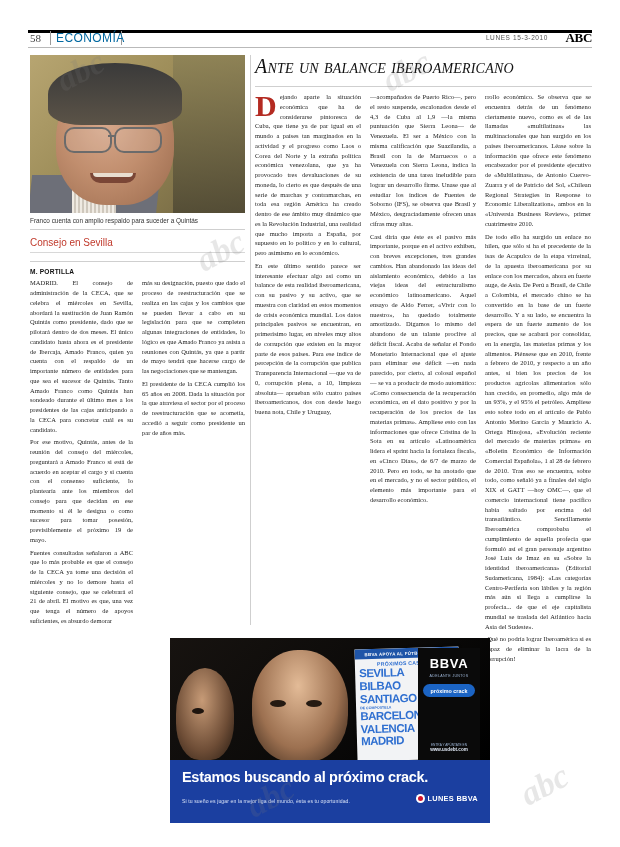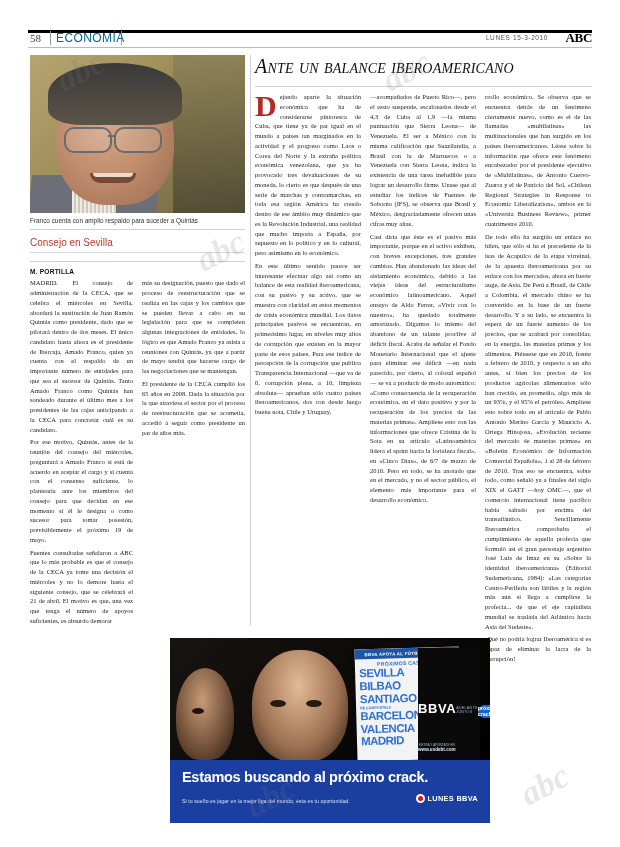--- a/index.html
+++ b/index.html
@@ -117,21 +117,21 @@
   .ad-poster{position:absolute;left:186px;top:10px;width:104px;height:112px;background:#f2f3f5;
           transform:rotate(-1.6deg);box-shadow:0 0 3px rgba(0,0,0,.5);overflow:hidden;}
   .pst-band{height:10px;background:#1f55a8;color:#fff;font-size:4.4px;letter-spacing:.3px;
           display:flex;align-items:center;justify-content:center;font-weight:bold;}
   .pst-sub{font-size:5.2px;color:#2f6fd0;font-weight:bold;text-align:center;margin-top:2px;letter-spacing:.2px;}
   .pst-row{display:flex;align-items:baseline;justify-content:space-between;padding:0 4px;}
   .pst-city{font-size:11.5px;font-weight:bold;color:#2f6fd0;letter-spacing:-.5px;line-height:1.12;}
   .pst-city small{display:block;font-size:3.6px;letter-spacing:0;font-weight:bold;}
   .pst-day{font-size:10px;font-weight:bold;color:#2f6fd0;}
   .ad-logo{position:absolute;right:10px;top:10px;width:62px;height:112px;background:#0a0a0a;
-          display:flex;flex-direction:row;align-items:center;padding-top:8px;box-sizing:border-box;}
+          display:flex;flex-direction:column;align-items:center;padding-top:8px;box-sizing:border-box;}
   .bbva-word{color:#fff;font-size:13px;font-weight:bold;letter-spacing:.6px;
           font-family:"Liberation Sans",sans-serif;}
   .bbva-tag{color:#9fb7d8;font-size:3.6px;margin-top:3px;letter-spacing:.3px;}
   .bbva-pill{margin-top:6px;width:52px;height:13px;border-radius:7px;background:#1b64c4;
           color:#fff;font-size:5.4px;font-weight:bold;display:flex;align-items:center;justify-content:center;}
   .bbva-url{position:absolute;bottom:8px;color:#dfe8f5;font-size:4.6px;font-weight:bold;}
   .bbva-url small{display:block;font-size:3.2px;font-weight:normal;color:#9fb7d8;text-align:center;}
   .ad-blue{position:absolute;left:0;top:122px;width:320px;height:63px;background:#1b3fa0;}
   .ad-claim{position:absolute;left:12px;top:131px;color:#fff;font-size:14.5px;font-weight:bold;
           letter-spacing:-.3px;font-family:"Liberation Sans",sans-serif;}

